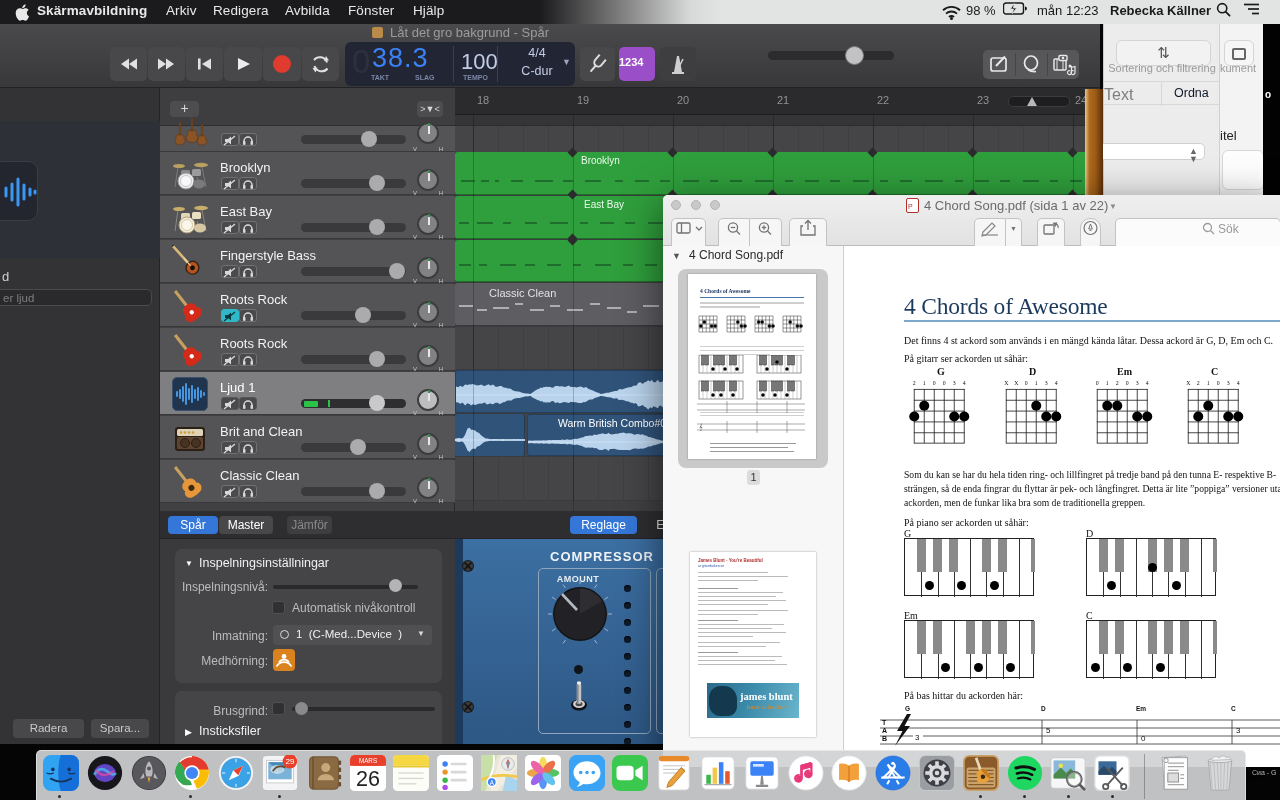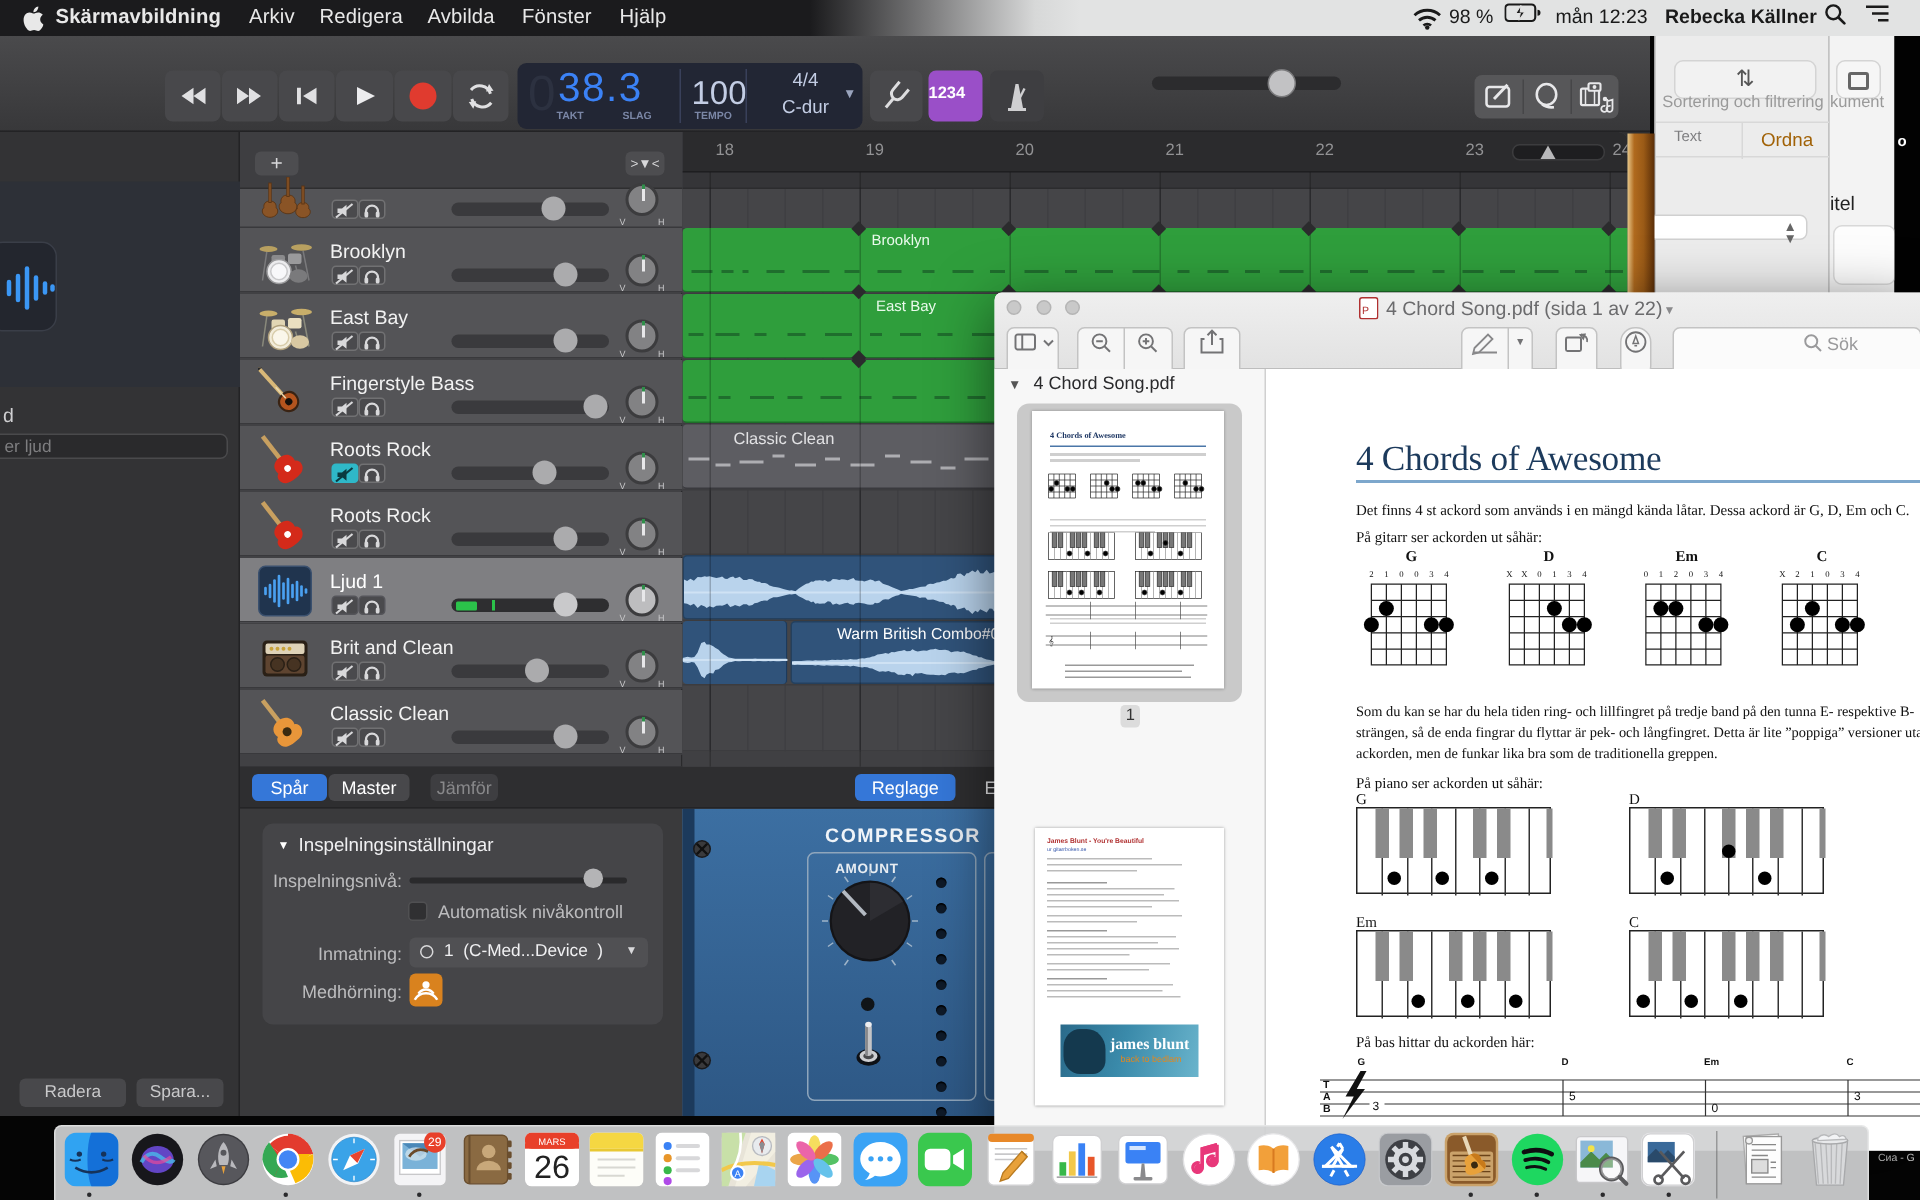--- a/index.html
+++ b/index.html
@@ -76,42 +76,43 @@
 .ddot{position:absolute;top:44px;width:3px;height:3px;border-radius:50%;background:#2a2a2c;}
 </style></head>
 <body>
 <div id="screen">
   <div id="wood"></div>
   <div id="panelA">
     <div class="abs" style="left:12px;top:16px;width:95px;height:26px;border:1px solid #d4d4d4;border-radius:6px;background:#f2f2f2;text-align:center;color:#555;font-size:15px;line-height:24px;">⇅</div>
     <div class="abs" style="left:0;top:38px;width:116px;text-align:center;color:#9a9a9a;font-size:11px;white-space:nowrap;">Sortering och filtrering</div>
     <div class="abs" style="left:0;top:57px;width:116px;height:1px;background:#d8d8d8;"></div>
     <div class="abs" style="left:0;top:58px;width:116px;height:23px;border-bottom:1px solid #d8d8d8;">
-      <span class="abs" style="left:12px;top:4px;color:#7e7e80;font-size:10px;">Text</span>
+      <span class="abs" style="left:0;top:4px;color:#7e7e80;font-size:16px;">Text</span>
       <span class="abs" style="left:57px;top:0;width:1px;height:24px;background:#d8d8d8;"></span>
-      <span class="abs" style="left:70px;top:4px;color:#a16207;font-size:12.5px;">Ordna</span>
+      <span class="abs" style="left:70px;top:4px;color:#0f172a;font-size:12.5px;">Ordna</span>
     </div>
     <div class="abs" style="left:-5px;top:119px;width:106px;height:17px;background:#fff;border:1px solid #d0d0d0;border-radius:5px;">
       <span class="abs" style="right:6px;top:3px;color:#666;font-size:9px;line-height:8px;">▲<br>▼</span>
     </div>
   </div>
   <div id="panelB">
     <div class="abs" style="left:4px;top:16px;width:30px;height:26px;border:1px solid #d4d4d4;border-radius:6px;background:#f6f6f6;">
       <span class="abs" style="left:7px;top:7px;width:14px;height:12px;border:2px solid #666;border-radius:2px;"></span>
     </div>
     <div class="abs" style="left:0px;top:38px;color:#9a9a9a;font-size:11px;">kument</div>
     <div class="abs" style="left:0px;top:104px;color:#222;font-size:13px;font-weight:normal;">itel</div>
     <div class="abs" style="left:2px;top:126px;width:42px;height:40px;background:#fdfdfd;border:1px solid #d8d8d8;border-radius:6px;"></div>
   </div>
   <div id="deskright">
     <div class="abs" style="left:1263px;top:24px;width:17px;height:660px;background:#020202;"></div>
     <span class="abs" style="left:1265px;top:89px;color:#fff;font-size:10px;font-weight:bold;">o</span>
   </div>
   <div id="gb">
     <div id="gb-toolbar">
+      <div id="gb-title"><span style="display:inline-block;width:11px;height:11px;background:#b98a4a;border-radius:2px;margin-right:7px;vertical-align:-1px;"></span>Låt det gro bakgrund - Spår</div>
 
       <div class="tbtn" style="left:110px;width:37px;">
           <svg width="37" height="34" viewBox="0 0 37 34">
             <path d="M27 11.5 v11 l-8-5.5 Z M19 11.5 v11 l-8-5.5 Z" fill="#e0e0e2"></path>
           </svg>
         </div>
       <div class="tbtn" style="left:148px;width:37px;">
           <svg width="37" height="34" viewBox="0 0 37 34">
             <path d="M10 11.5 v11 l8-5.5 Z M18 11.5 v11 l8-5.5 Z" fill="#e0e0e2"></path>
           </svg>
@@ -640,20 +641,28 @@
           <span class="abs" style="right:7px;top:4px;color:#d8d8da;font-size:8px;">▼</span>
         </span>
         <span class="glab" style="left:8px;top:105px;">Medhörning:</span>
         <span class="abs" style="left:98px;top:100px;width:22px;height:22px;background:#d9821e;border-radius:4px;">
           <svg width="22" height="22" viewBox="0 0 22 22">
               <circle cx="11" cy="7.5" r="2.4" fill="#fff"></circle>
               <path d="M6 13.5 a5.8 5.8 0 0 1 10 0" stroke="#fff" stroke-width="1.7" fill="none"></path>
               <path d="M3.5 17.5 a8.6 8.6 0 0 1 15 0" stroke="#fff" stroke-width="1.7" fill="none"></path>
             </svg>
         </span>
+      </div>
+      <div class="gbox" style="top:180px;height:57px;border-radius:7px 7px 0 0;">
+        <span class="glab" style="left:8px;top:13px;">Brusgrind:</span>
+        <span class="abs" style="left:97px;top:11px;width:13px;height:13px;border-radius:3px;background:#303032;border:1px solid #505052;"></span>
+        <span class="abs" style="left:117px;top:16px;width:143px;height:4px;border-radius:2px;background:#2a2a2c;"></span>
+        <span class="abs" style="left:120px;top:11px;width:13px;height:13px;border-radius:50%;background:#8a8a8c;"></span>
+        <span class="abs" style="left:10px;top:36px;color:#fff;font-size:9px;">▶</span>
+        <span class="abs" style="left:24px;top:33px;color:#f0f0f2;font-size:12.5px;">Insticksfiler</span>
       </div>
     </div>
     <div id="timeline">
       <div class="beat" style="left:43px"></div>
         <div class="beat" style="left:68px"></div>
         <div class="beat" style="left:93px"></div>
       <div class="beat" style="left:143px"></div>
         <div class="beat" style="left:168px"></div>
         <div class="beat" style="left:193px"></div>
       <div class="beat" style="left:243px"></div>

